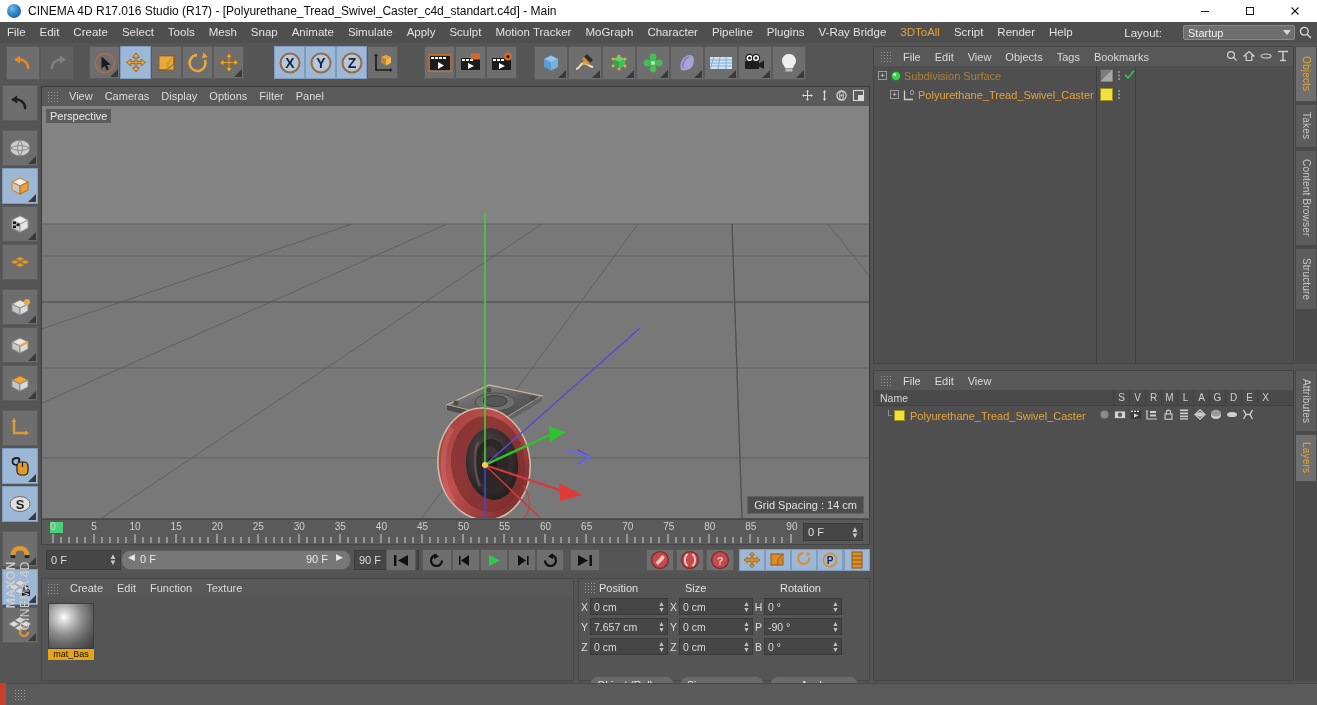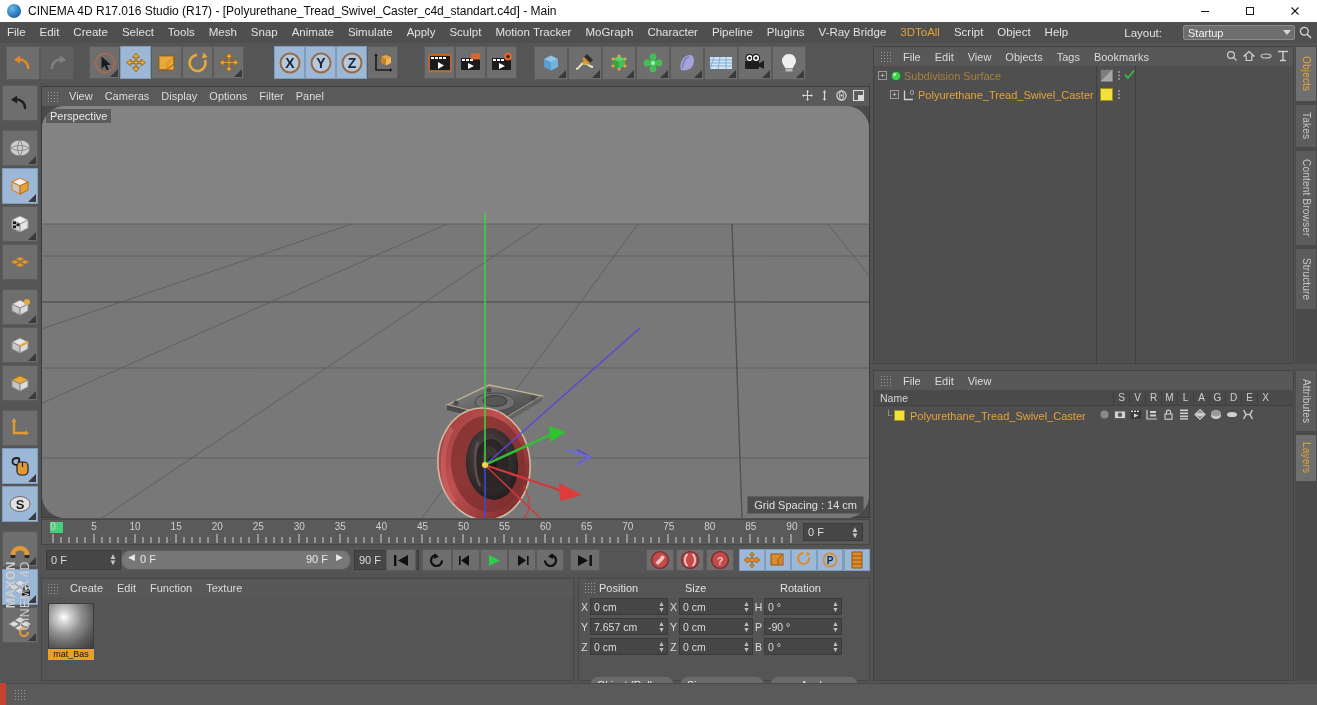--- a/index.html
+++ b/index.html
@@ -50,21 +50,21 @@
   .maxon-brand span { display:block; writing-mode:vertical-rl; transform:rotate(180deg); color:#cfcfcf; font-size:12px; font-weight:bold; letter-spacing:0.5px; }
 
   
   .vpwrap { position:absolute; left:41px; top:86px; width:829px; height:432px; background:#4a4a4a; border:1px solid #3c3c3c; }
   .vpmenu { position:absolute; left:0; top:0; width:100%; height:19px; background:#5a5a5a; display:flex; align-items:center; }
   .vpmenu .dots { width:12px; height:11px; margin:0 4px 0 5px;
       background-image:radial-gradient(#9a9a9a 0.8px, transparent 0.9px); background-size:3px 3px; }
   .vpmenu .mi { padding:0 6px; font-size:11px; color:#dcdcdc; height:19px; line-height:19px; }
   .vp-icons { position:absolute; right:4px; top:2px; display:flex; gap:4px; align-items:center; }
   .vpcanvas { position:absolute; left:0; top:19px; width:100%; height:412px; overflow:hidden;
-     background:linear-gradient(180deg,#7e7e7e 0%,#838383 34%,#7b7b7b 34.2%,#6f6f6f 100%);border-radius:23px; }
+     background:linear-gradient(180deg,#7e7e7e 0%,#838383 34%,#7b7b7b 34.2%,#6f6f6f 100%); }
   .persp-label { position:absolute; left:4px; top:3px; background:rgba(60,60,60,.55); color:#eaeaea; font-size:11px; padding:1px 4px; }
   .grid-label { position:absolute; right:5px; bottom:4px; background:#4d4d4d; border:1px solid #606060; color:#e0e0e0; font-size:11px; padding:2px 6px; }
 
   
   .timeline { position:absolute; left:41px; top:519px; width:829px; height:26px; background:#5a5a5a; border:1px solid #464646; }
   .tlruler { position:absolute; left:8px; top:1px; width:742px; height:24px; }
   .tlnum { position:absolute; top:0; font-size:10px; color:#cfcfcf; transform:translateX(-50%); }
   .greenmark { position:absolute; left:8px; top:2px; width:13px; height:11px; background:#4bd07a; }
   .tlfield { position:absolute; right:6px; top:3px; width:60px; height:18px; background:#464646; border:1px solid #3a3a3a; color:#ddd; font-size:11px; padding:0 4px; line-height:17px; }
   .spin { position:absolute; right:3px; top:3px; font-size:8px; color:#c8c8c8; line-height:6px; }
@@ -178,21 +178,21 @@
     <div class="menuitem">Apply</div>
     <div class="menuitem">Sculpt</div>
     <div class="menuitem">Motion Tracker</div>
     <div class="menuitem">MoGraph</div>
     <div class="menuitem">Character</div>
     <div class="menuitem">Pipeline</div>
     <div class="menuitem">Plugins</div>
     <div class="menuitem">V-Ray Bridge</div>
     <div class="menuitem" style="color:#e5a33a">3DToAll</div>
     <div class="menuitem">Script</div>
-    <div class="menuitem">Object</div>
+    <div class="menuitem">Render</div>
     <div class="menuitem">Help</div>
 
     <div class="layout-wrap">
       <span class="layout-lbl">Layout:</span>
       <div class="layout-sel">
         <span>Startup</span>
         <span class="arrow"></span>
       </div>
     </div>
     <div class="menu-search">

